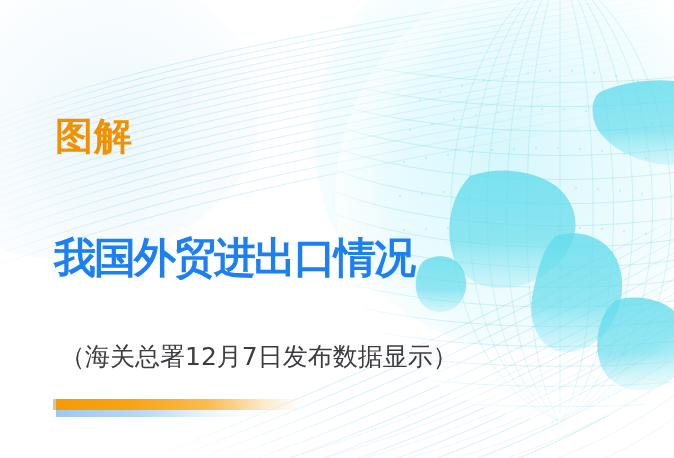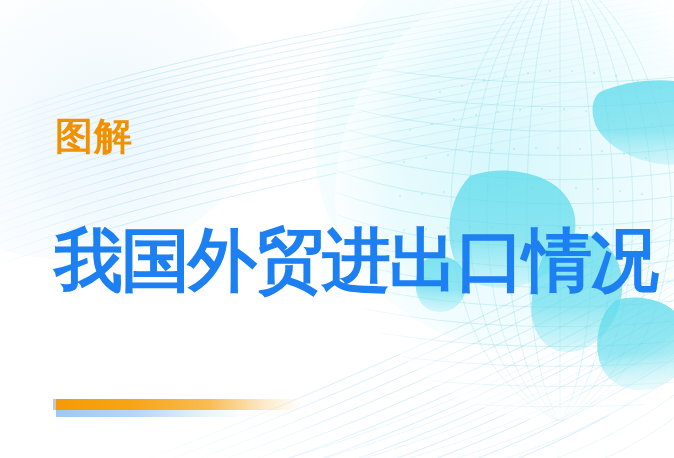--- a/index.html
+++ b/index.html
@@ -93,26 +93,26 @@
     letter-spacing: -1px;
     white-space: nowrap;
     font-family: "DejaVu Sans", "Liberation Sans", sans-serif;
   }
 
   .line-main {
     position: absolute;
     left: 46px;
     top: 192px;
     color: #1C7FF2;
-    font-size: 69px;
+    font-size: 42px;
     line-height: 74px;
     font-weight: 700;
     letter-spacing: -2px;
     white-space: nowrap;
-    font-family: Liberation Sans, sans-serif;
+    font-family: Liberation Mono, monospace;
   }
 
   .line-sub {
     position: absolute;
     left: 52px;
     top: 308px;
     color: #3C3C40;
     font-size: 25px;
     line-height: 34px;
     font-weight: 400;
@@ -368,18 +368,19 @@
     </svg>
   </div>
 
   <div class="content">
 
     <div class="badge">图解</div>
 
 
     <div class="line-main">我国外贸进出口情况</div>
 
+    <div class="line-sub">（海关总署12月7日发布数据显示）</div>
 
     <div class="rule-orange"></div>
     <div class="rule-blue"></div>
   </div>
 
 </div>
 
 </body></html>

